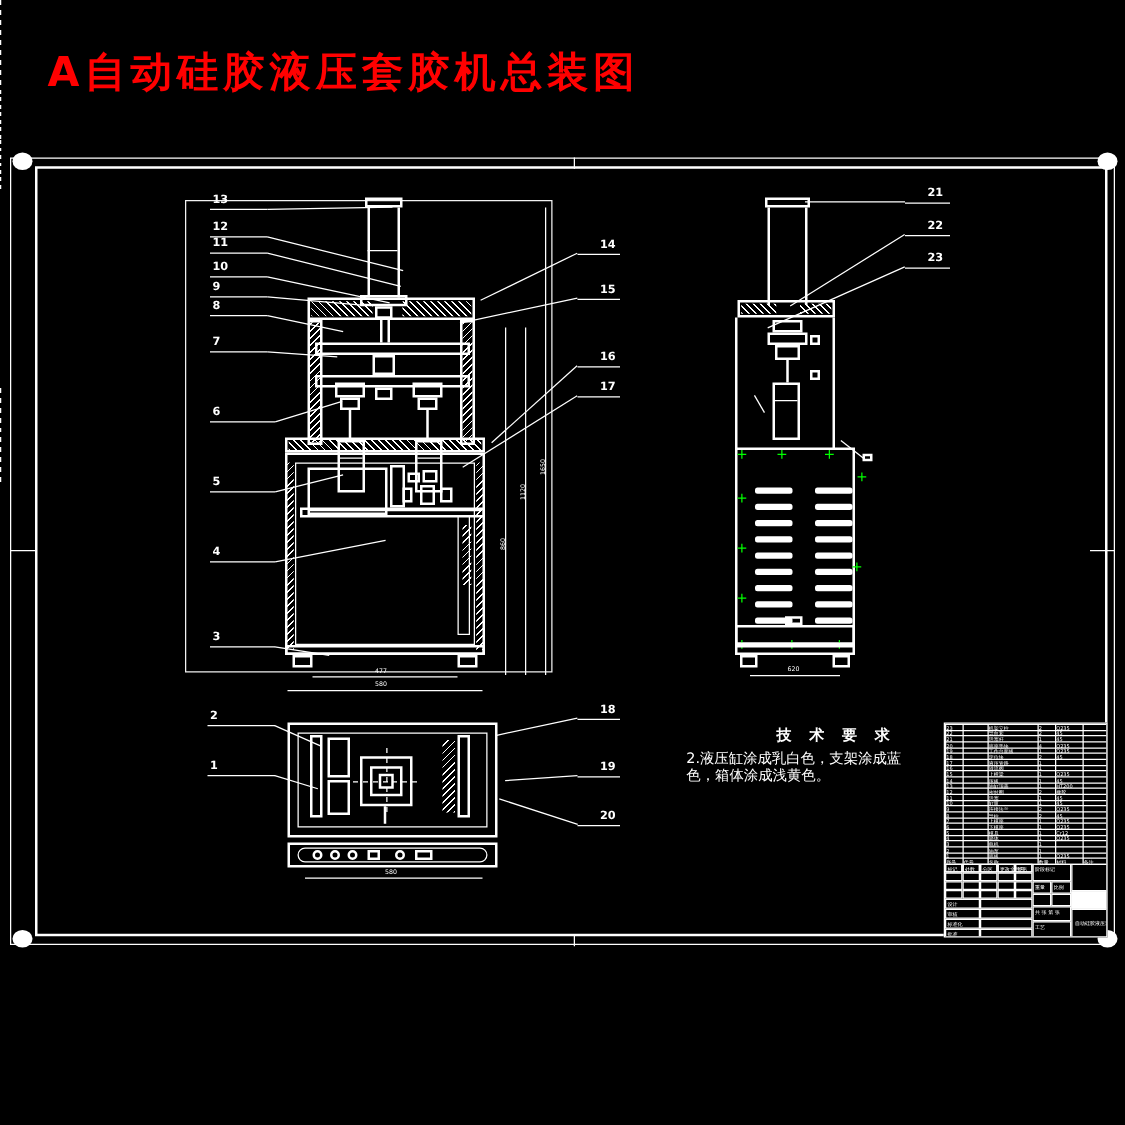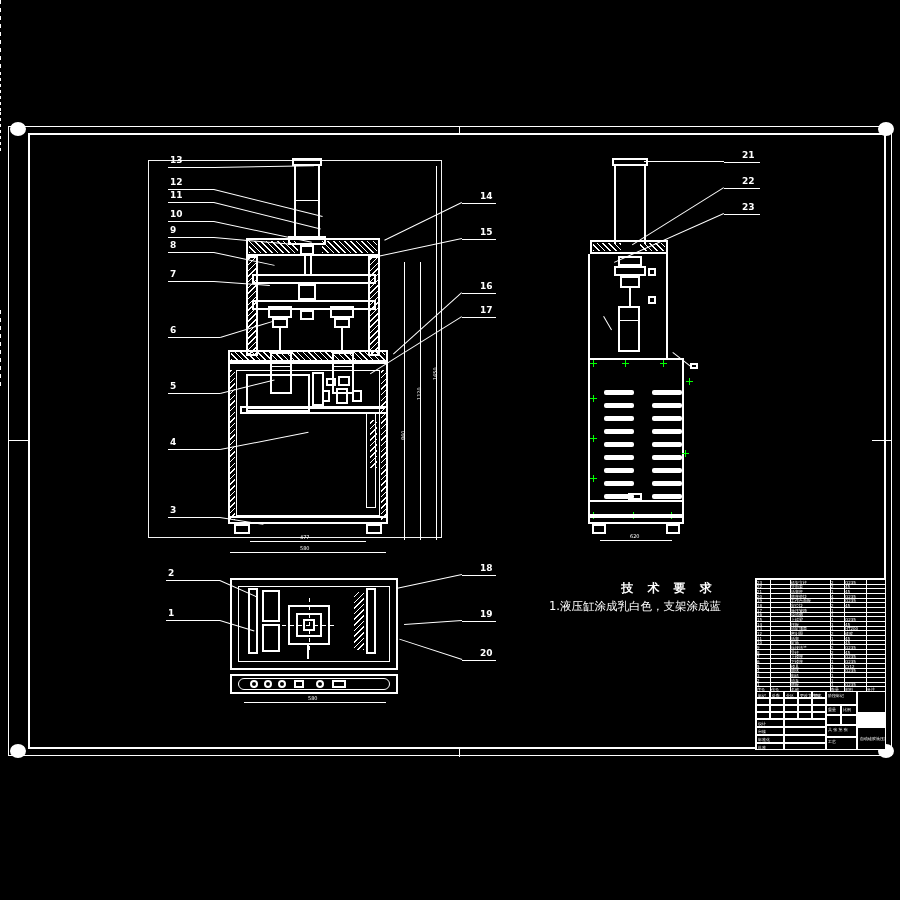--- a/index.html
+++ b/index.html
@@ -76,20 +76,21 @@
   
   .dim{position:absolute;color:#fff;font-size:5px;line-height:6px;white-space:nowrap;}
   .dimv{position:absolute;color:#fff;font-size:5px;line-height:6px;white-space:nowrap;
         transform-origin:0 0;transform:rotate(-90deg);}
 </style>
 </head>
 <body>
 
 <div id="root">
 
+  <div class="dwg-title">A自动硅胶液压套胶机总装图</div>
 
   <div class="border-outer"></div>
   <div class="border-inner"></div>
 
   <div class="corner-dot" style="left:10px;top:122px;"></div>
   <div class="corner-dot" style="left:878px;top:122px;"></div>
   <div class="corner-dot" style="left:10px;top:744px;"></div>
   <div class="corner-dot" style="left:878px;top:744px;"></div>
 
   <div class="ctick" style="left:459px;top:126px;width:1px;height:9px;"></div>
@@ -376,21 +377,22 @@
     <div class="ln hl" style="left:462px;top:621px;width:34px;"></div>
     <div class="leadline" style="left:462px;top:621px;width:58px;transform:rotate(180deg) rotate(-4deg);"></div>
 
     <div class="lead" style="left:480px;top:648px;">20</div>
     <div class="ln hl" style="left:462px;top:660px;width:34px;"></div>
     <div class="leadline" style="left:462px;top:660px;width:66px;transform:rotate(180deg) rotate(18deg);"></div>
   </div>
 
   <div class="tech-wrap">
     <div class="tech-head">技 术 要 求</div>
-    <div class="tech-line">1.液压缸涂成乳白色，支架涂成蓝</div>
+    <div class="tech-line">2.液压缸涂成乳白色，支架涂成蓝</div>
+    <div class="tech-line">色，箱体涂成浅黄色。</div>
   </div>
 
   <div class="tblock">
     <div class="bom" id="bom-area">
         <div class="bomrow" style="top: 0px;"></div>
         <div class="bomrow" style="top: 5px;"></div>
         <div class="bomrow" style="top: 9px;"></div>
         <div class="bomrow" style="top: 14px;"></div>
         <div class="bomrow" style="top: 19px;"></div>
         <div class="bomrow" style="top: 23px;"></div>

